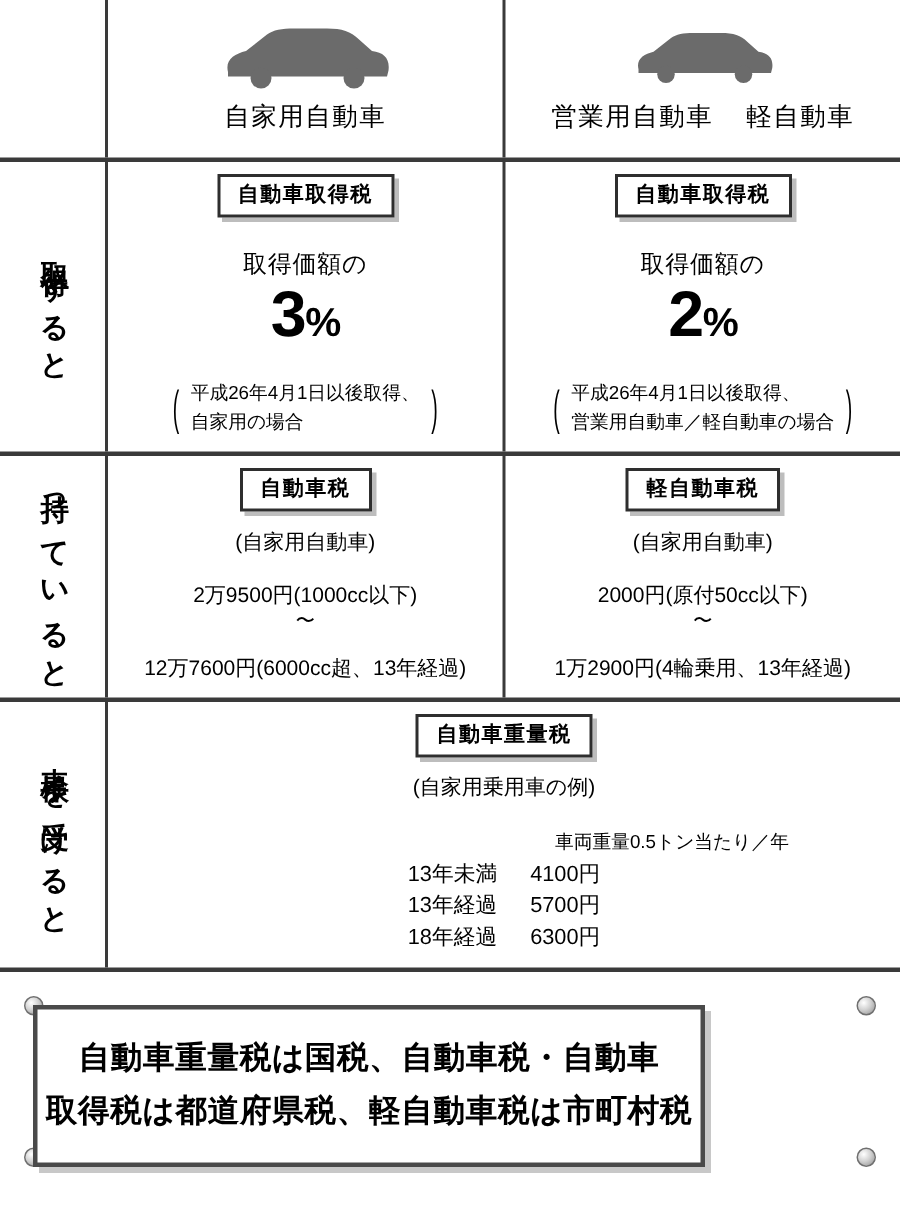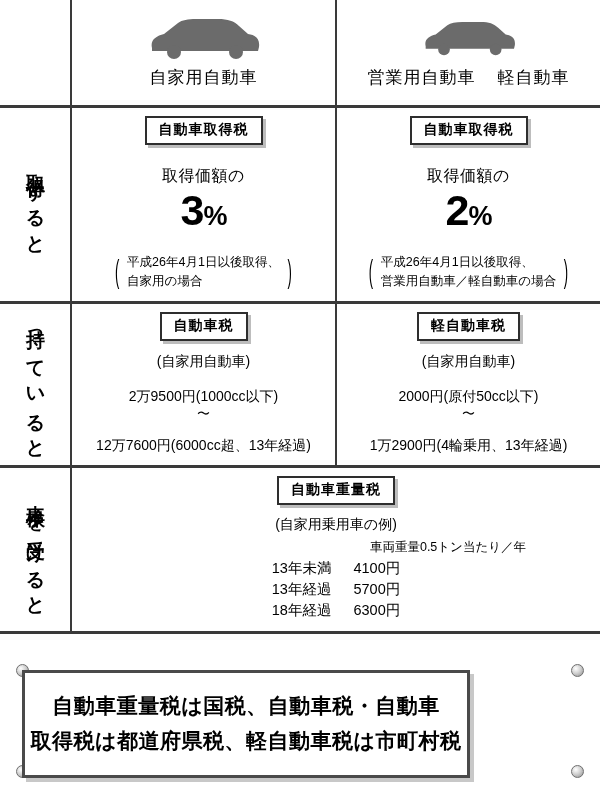--- a/index.html
+++ b/index.html
@@ -124,21 +124,21 @@
   }
   .paren:before { content: "("; left: 1px; }
   .paren:after  { content: ")"; right: 1px; }
 
   .note { font-size: 14px; margin: 5px 0 3px 0; }
   .line { font-size: 14px; line-height: 1.45; margin-top: 15px; }
   .tilde { font-size: 13px; line-height: 1.0; margin: 1px 0; }
 
   
   .wt-title { text-align: center; }
-  .wt-sub { font-size: 14px; margin: 4px 0 5px 0; }
+  .wt-sub { font-size: 14px; margin: 4px 0 19px 0; }
   .wt-unit { font-size: 12.5px; text-align: right; padding-right: 70px; }
   .wt-table {
     margin: 2px auto 0 auto;
     border-collapse: collapse;
     font-size: 14.5px;
   }
   .wt-table td { padding: 1px 0; }
   .wt-table td.k { text-align: right; padding-right: 22px; }
   .wt-table td.v { text-align: center; }
 

